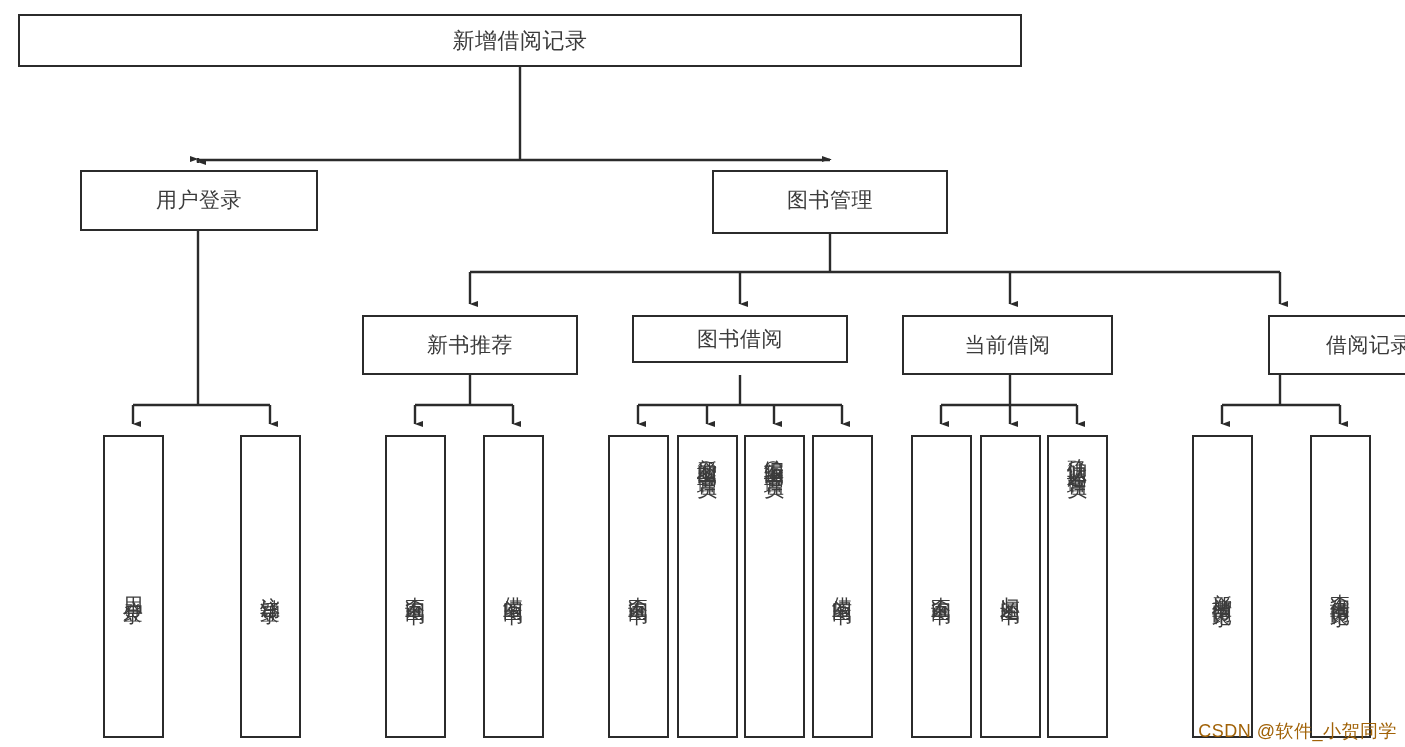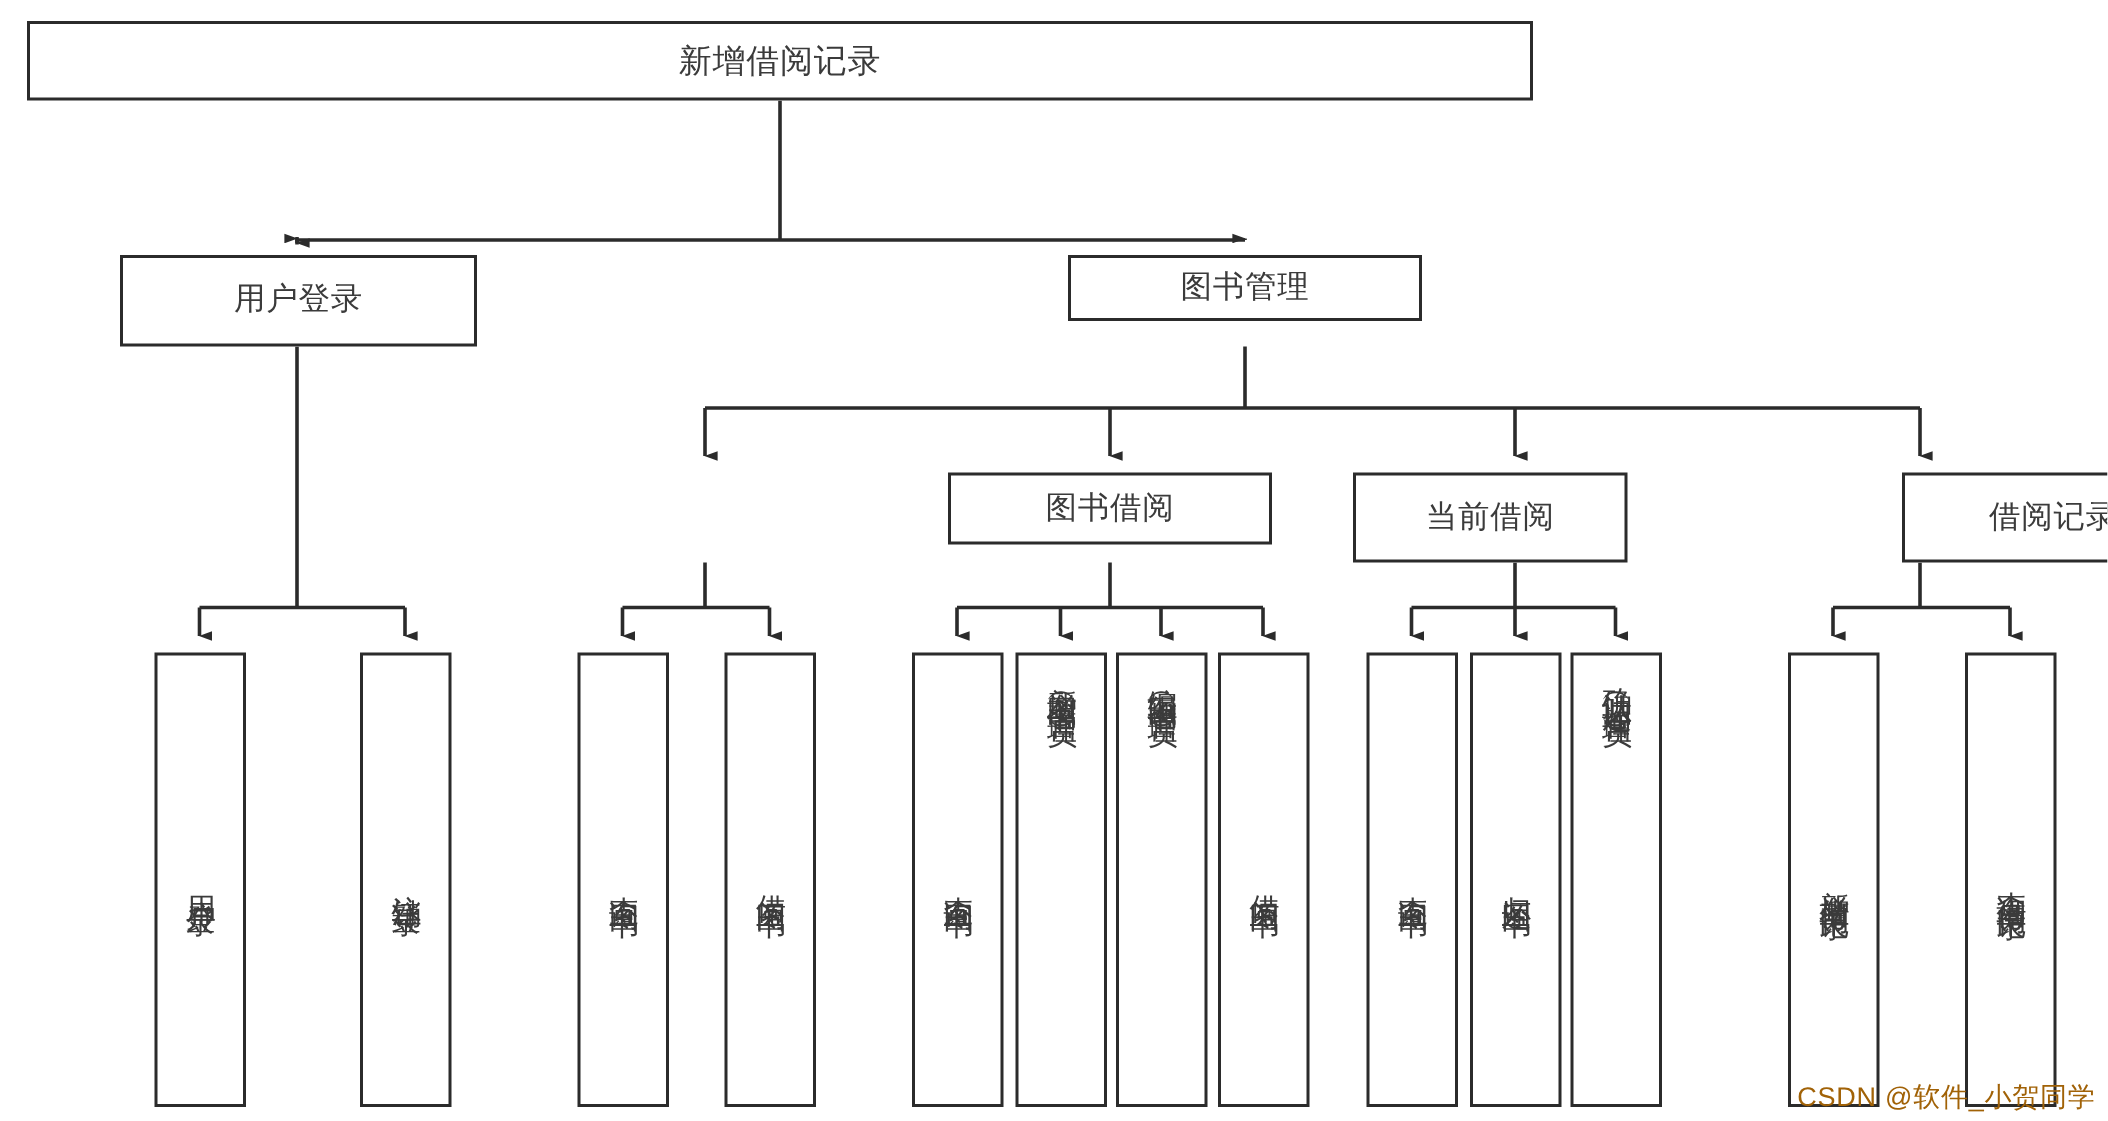--- a/index.html
+++ b/index.html
@@ -142,30 +142,33 @@
   </svg>
 
   <div class="node horizontal root" style="left:18px; top:14px; width:1004px; height:53px;">
     <span class="node-label">新增借阅记录</span>
   </div>
 
   <div class="node horizontal" style="left:80px; top:170px; width:238px; height:61px;">
     <span class="node-label">用户登录</span>
   </div>
 
-  <div class="node horizontal" style="left:712px; top:170px; width:236px; height:44px;">
+  <div class="node horizontal" style="left:712px; top:170px; width:236px; height:64px;font-family:Liberation Mono, monospace;">
     <span class="node-label">图书管理</span>
   </div>
 
+  <div class="node horizontal" style="left:362px; top:315px; width:216px; height:60px;">
+    <span class="node-label">新书推荐</span>
+  </div>
 
   <div class="node horizontal" style="left:632px; top:315px; width:216px; height:48px;">
     <span class="node-label">图书借阅</span>
   </div>
 
-  <div class="node horizontal" style="left:902px; top:315px; width:183px; height:60px;">
+  <div class="node horizontal" style="left:902px; top:315px; width:211px; height:60px;">
     <span class="node-label">当前借阅</span>
   </div>
 
   <div class="node horizontal" style="left:1228px; top:315px; width:202px; height:60px;margin-left:40px;">
     <span class="node-label">借阅记录</span>
   </div>
 
   <div class="node vertical centered" style="left:103px; top:435px; width:61px; height:303px;">
     <span class="node-label">用户登录</span>
   </div>

